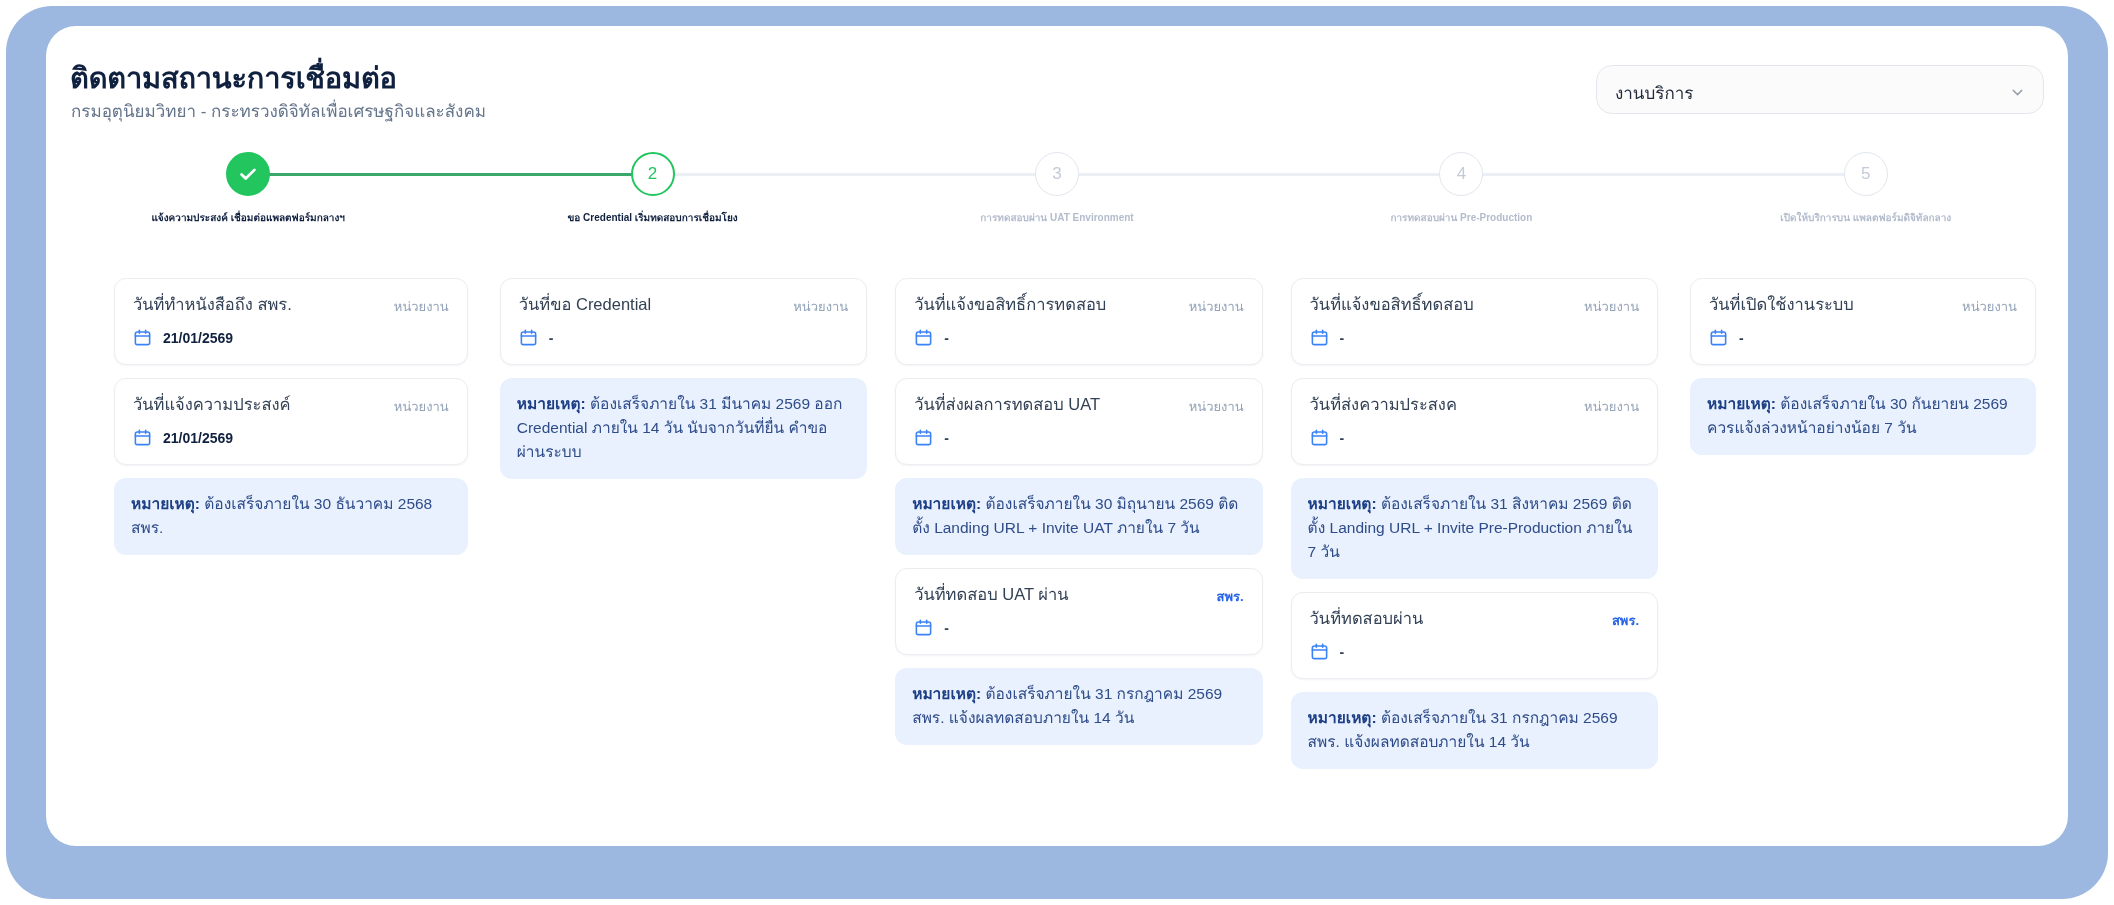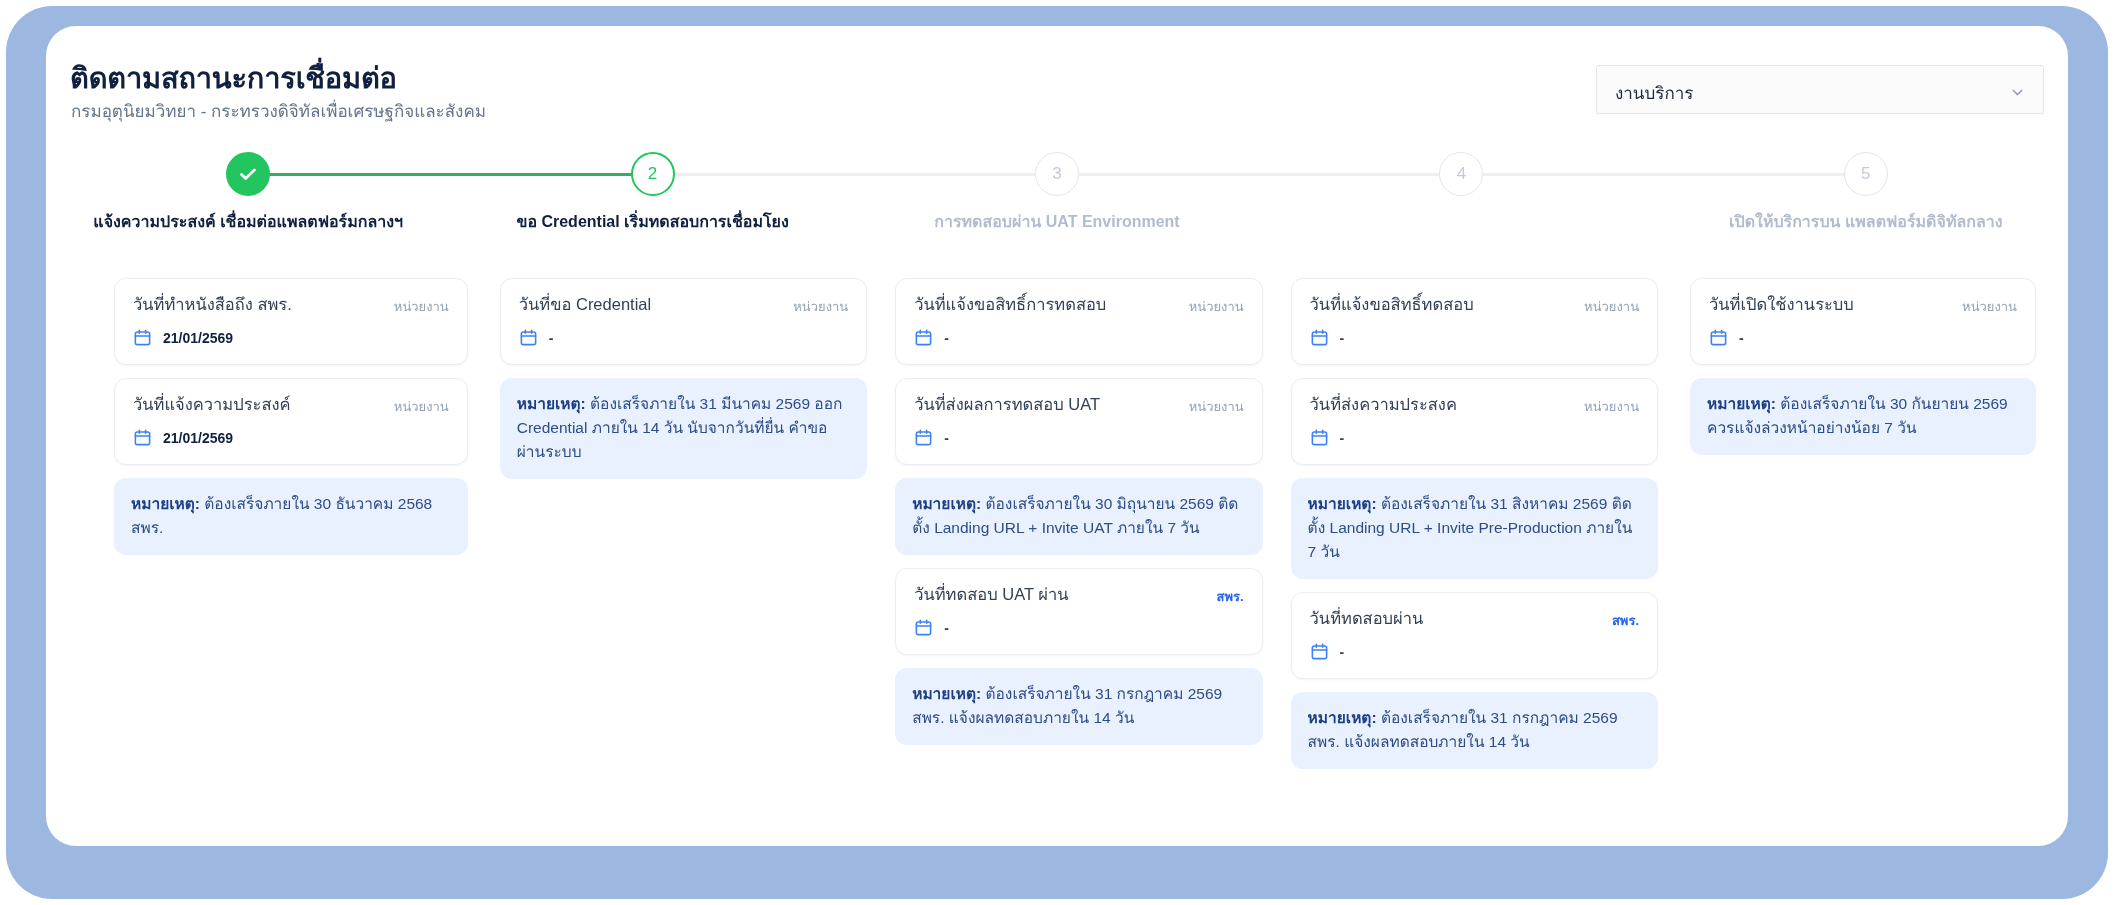--- a/index.html
+++ b/index.html
@@ -69,21 +69,21 @@
     color: #64748b;
     white-space: nowrap;
   }
   .service-select {
     position: absolute;
     right: 24px;
     top: 32px;
     width: 448px;
     height: 49px;
     border: 1px solid #e3e6eb;
-    border-radius: 2px;
+    border-radius: 16px;
     background: #fbfbfc;
     box-sizing: border-box;
     display: flex;
     align-items: center;
     justify-content: space-between;
     padding: 6px 17px 0 18px;
     cursor: pointer;
   }
   .service-select .sel-value {
     font-size: 17px;
@@ -155,21 +155,21 @@
     position: absolute;
     top: 25px;
     height: 3px;
     z-index: 1;
   }
   .connector.filled { background: #3aa86a; }
   .connector.empty  { background: #eceff4; }
 
   .step-label {
     margin-top: 12px;
-    font-size: 16px;
+    font-size: 10px;
     padding: 0 14px;
     line-height: 1.25;
   }
   .step-label.active   { color: #10203f; font-weight: 700; }
   .step-label.inactive { color: #b3bccd; font-weight: 700; }
 
   
   .columns {
     position: absolute;
     left: 0;
@@ -297,20 +297,21 @@
           <div class="step" style="left: 40%;">
             <div class="step-circle-wrap">
               <div class="step-circle todo">3</div>
             </div>
             <div class="step-label inactive">การทดสอบผ่าน UAT Environment</div>
           </div>
           <div class="step" style="left: 60%;">
             <div class="step-circle-wrap">
               <div class="step-circle todo">4</div>
             </div>
+            <div class="step-label inactive">การทดสอบผ่าน Pre-Production</div>
           </div>
           <div class="step" style="left: 80%;">
             <div class="step-circle-wrap">
               <div class="step-circle todo">5</div>
             </div>
             <div class="step-label inactive">เปิดให้บริการบน แพลตฟอร์มดิจิทัลกลาง</div>
           </div>
         </div>
     </div>
 

